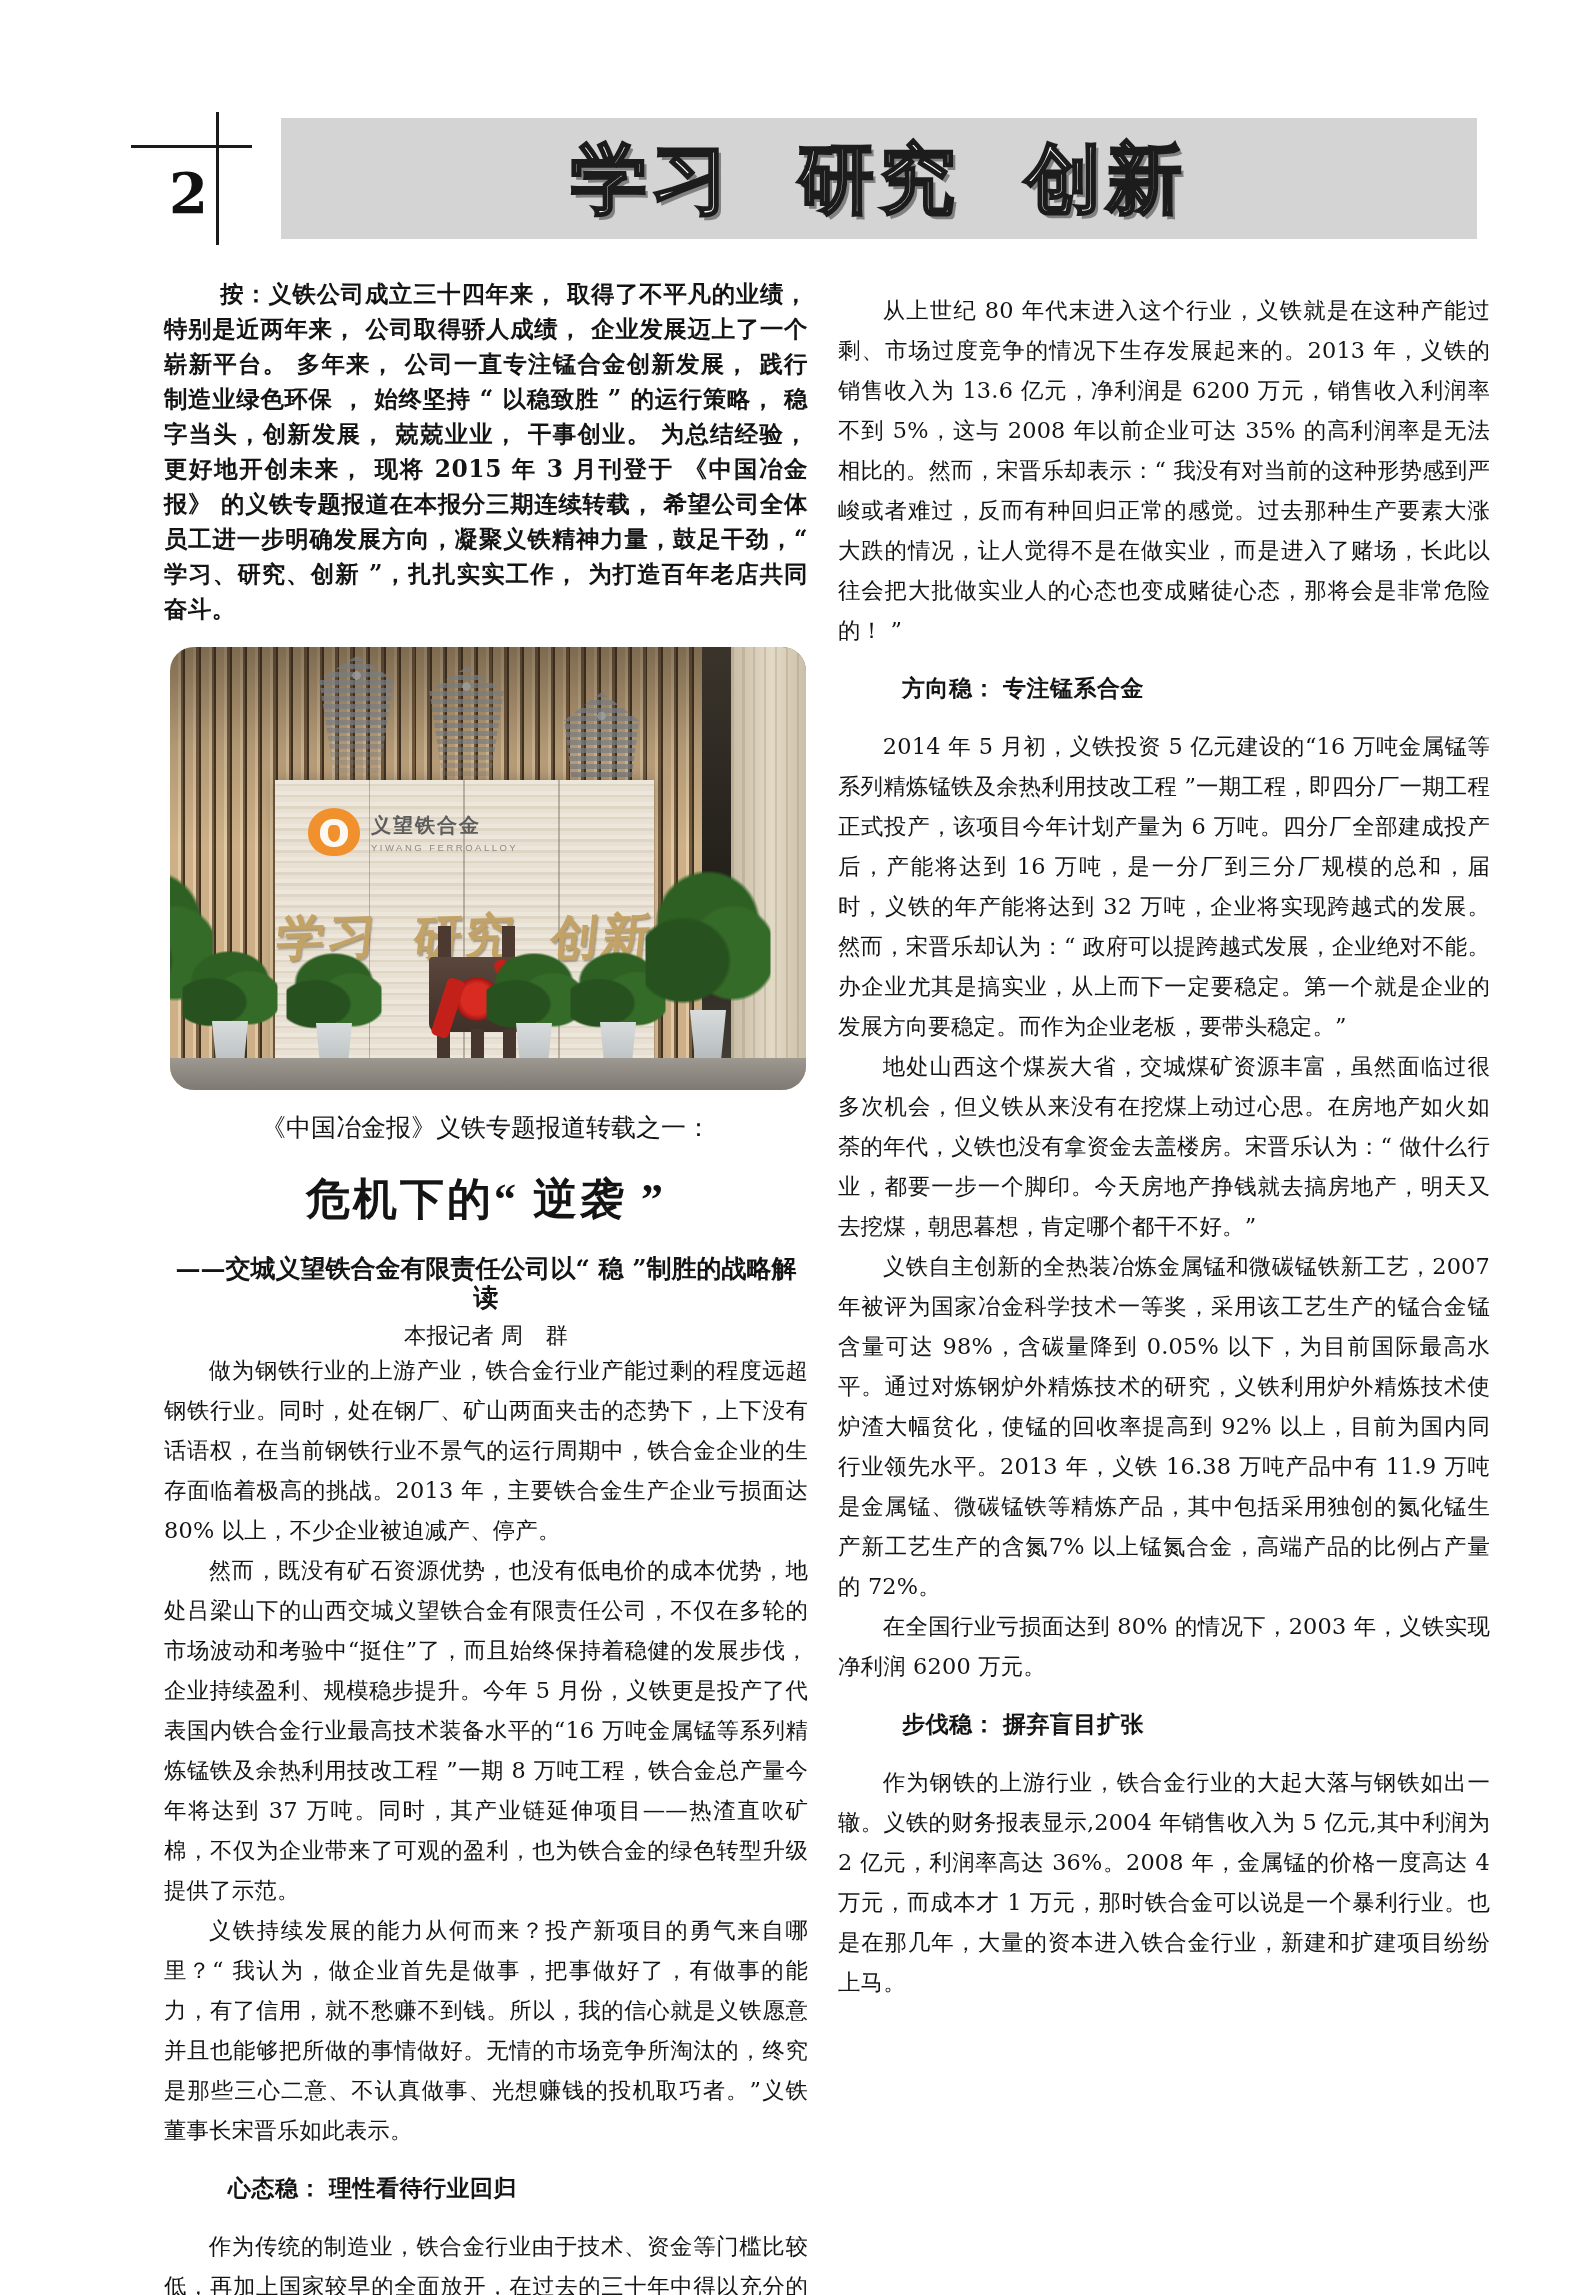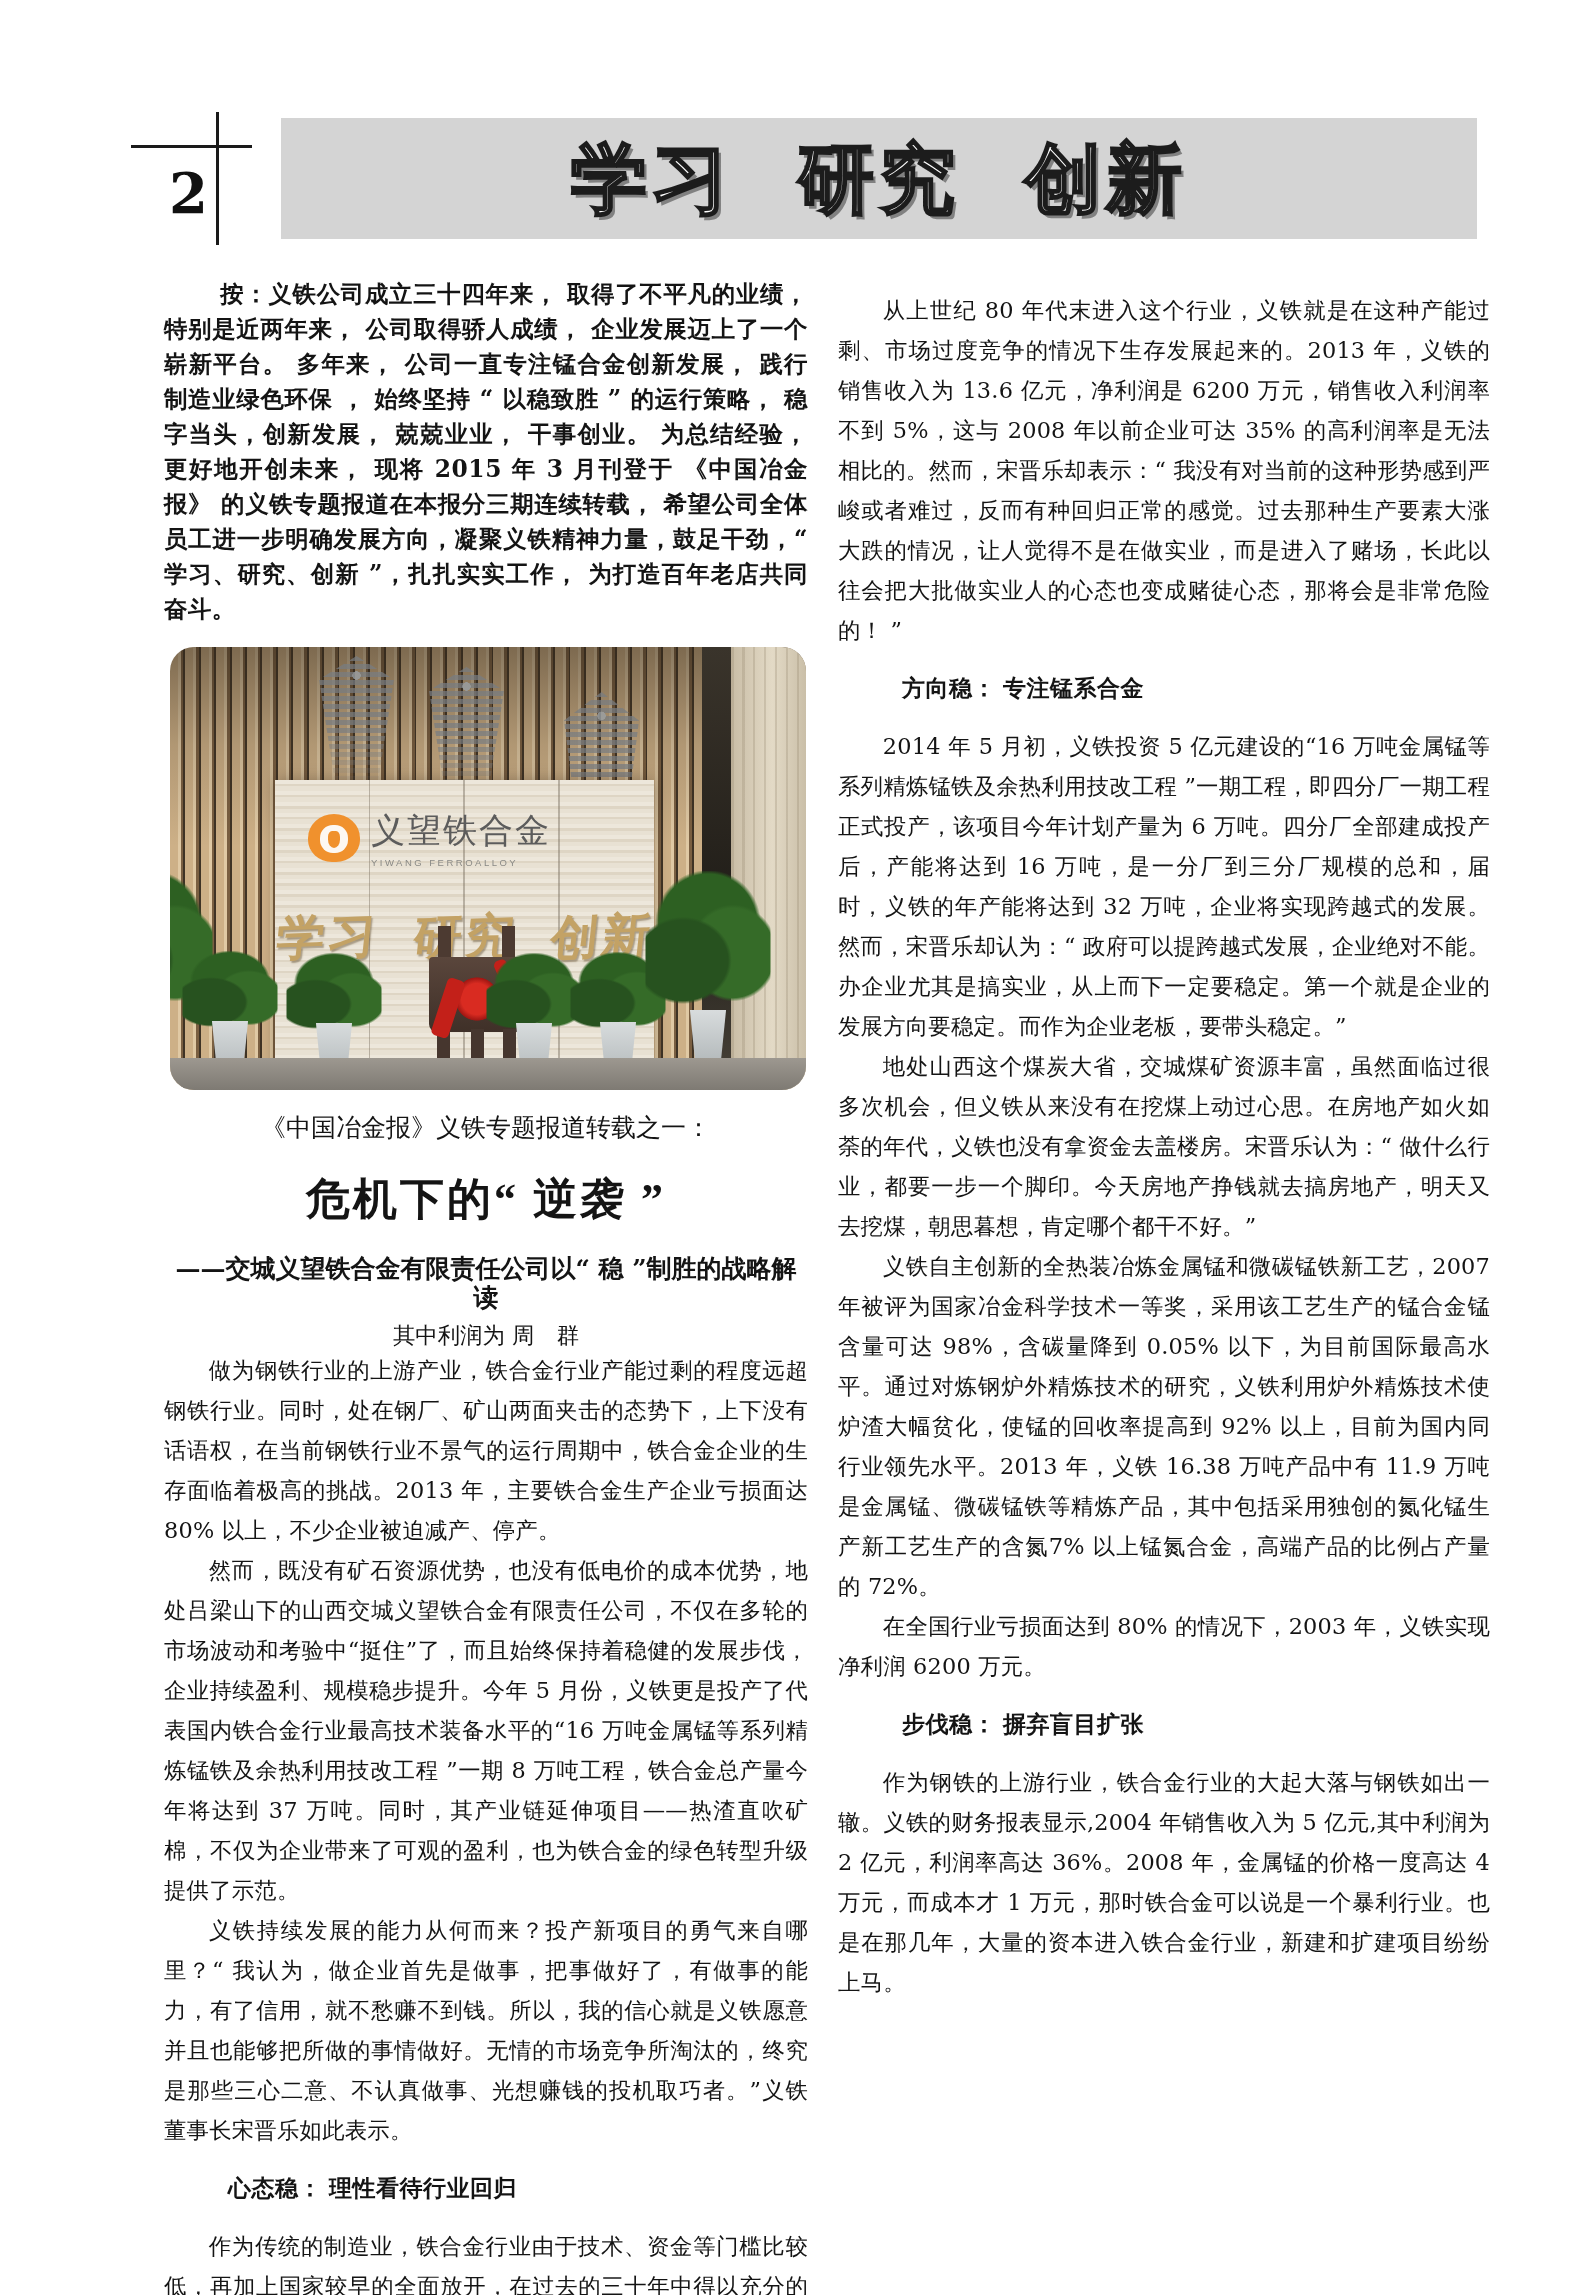--- a/index.html
+++ b/index.html
@@ -83,21 +83,21 @@
     box-shadow:0 0 14px rgba(40,30,20,.35);
   }
   .logo-row{left:33px;top:28px;display:flex;align-items:center;gap:11px;}
   .lion{
     width:52px;height:48px;background:#f0912d;border-radius:50% 50% 46% 46%;
     position:relative;box-shadow:0 0 0 0 #f0912d;
   }
   .lion:before{content:"";position:absolute;inset:11px 12px 9px 12px;background:#fdf8f2;border-radius:46%;}
   .lion:after{content:"";position:absolute;left:20px;top:17px;width:12px;height:17px;background:#f0912d;
     border-radius:40% 40% 60% 60%;}
-  .logo-cn{font-size:34px;font-weight:400;color:#5c5c5c;letter-spacing:2px;
+  .logo-cn{font-size:20px;font-weight:700;color:#5c5c5c;letter-spacing:2px;
     font-family:"Liberation Sans","DejaVu Sans",sans-serif;}
   .logo-en{font-size:9.5px;color:#8a8a86;letter-spacing:2.5px;margin-top:3px;
     font-family:"Liberation Sans","DejaVu Sans",sans-serif;}
   .wall-words{left:0;top:125px;width:100%;display:flex;justify-content:center;gap:35px;}
   .wall-words span{
     font-size:48px;font-weight:700;color:#c3a265;transform:skewX(-8deg) rotate(-2deg);
     text-shadow:1.5px 2px 1.5px rgba(90,70,40,.45);letter-spacing:3px;
     font-family:"DejaVu Serif",serif;
   }
   .signature{right:32px;bottom:60px;width:115px;height:27px;
@@ -217,21 +217,21 @@
         <div class="pot"></div>
       </div>
     <div class="abs floor" data-interactable="false"></div>
   </div>
 
   <div class="caption" data-interactable="false">《中国冶金报》义铁专题报道转载之一：</div>
 
   <h1 class="headline" data-interactable="false">危机下的“ 逆袭 ”</h1>
 
   <div class="subtitle" data-interactable="false">——交城义望铁合金有限责任公司以“ 稳 ”制胜的战略解读</div>
-  <div class="byline" data-interactable="false">其中利润为 周　群</div>
+  <div class="byline" data-interactable="false">本报记者 周　群</div>
 
   <p class="body first-body" data-interactable="false">做为钢铁行业的上游产业，铁合金行业产能过剩的程度远超钢铁行业。同时，处在钢厂、矿山两面夹击的态势下，上下没有话语权，在当前钢铁行业不景气的运行周期中，铁合金企业的生存面临着极高的挑战。2013 年，主要铁合金生产企业亏损面达 80% 以上，不少企业被迫减产、停产。</p>
   <p class="body" data-interactable="false">然而，既没有矿石资源优势，也没有低电价的成本优势，地处吕梁山下的山西交城义望铁合金有限责任公司，不仅在多轮的市场波动和考验中“挺住”了，而且始终保持着稳健的发展步伐，企业持续盈利、规模稳步提升。今年 5 月份，义铁更是投产了代表国内铁合金行业最高技术装备水平的“16 万吨金属锰等系列精炼锰铁及余热利用技改工程 ”一期 8 万吨工程，铁合金总产量今年将达到 37 万吨。同时，其产业链延伸项目——热渣直吹矿棉，不仅为企业带来了可观的盈利，也为铁合金的绿色转型升级提供了示范。</p>
   <p class="body" data-interactable="false">义铁持续发展的能力从何而来？投产新项目的勇气来自哪里？“ 我认为，做企业首先是做事，把事做好了，有做事的能力，有了信用，就不愁赚不到钱。所以，我的信心就是义铁愿意并且也能够把所做的事情做好。无情的市场竞争所淘汰的，终究是那些三心二意、不认真做事、光想赚钱的投机取巧者。”义铁董事长宋晋乐如此表示。</p>
 
   <p class="subhead" data-interactable="false">心态稳： 理性看待行业回归</p>
 
   <p class="body" data-interactable="false">作为传统的制造业，铁合金行业由于技术、资金等门槛比较低，再加上国家较早的全面放开，在过去的三十年中得以充分的发展。以最常见的矿热炉来讲，义铁在 25 年前的投产的第一台矿热炉仅有 1800KVA 的容量，现在常见的矿热炉为 25000KVA，更大的有70000KVA，而且，这些新设备的投资者多数是民营企业和混合所有制企业，绝大部分是非国有资产。从供需的角度看，铁合金行业产能过剩的程度一直远超过钢铁行业。</p>
 </div>
 

